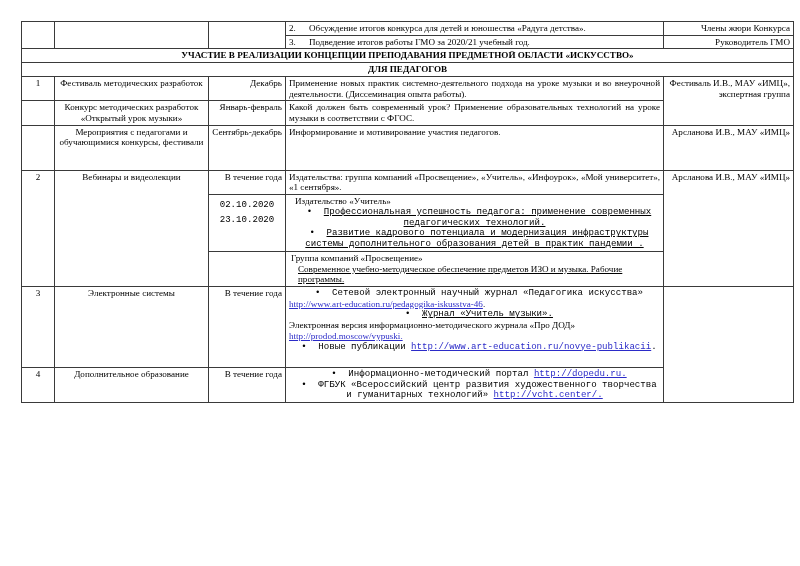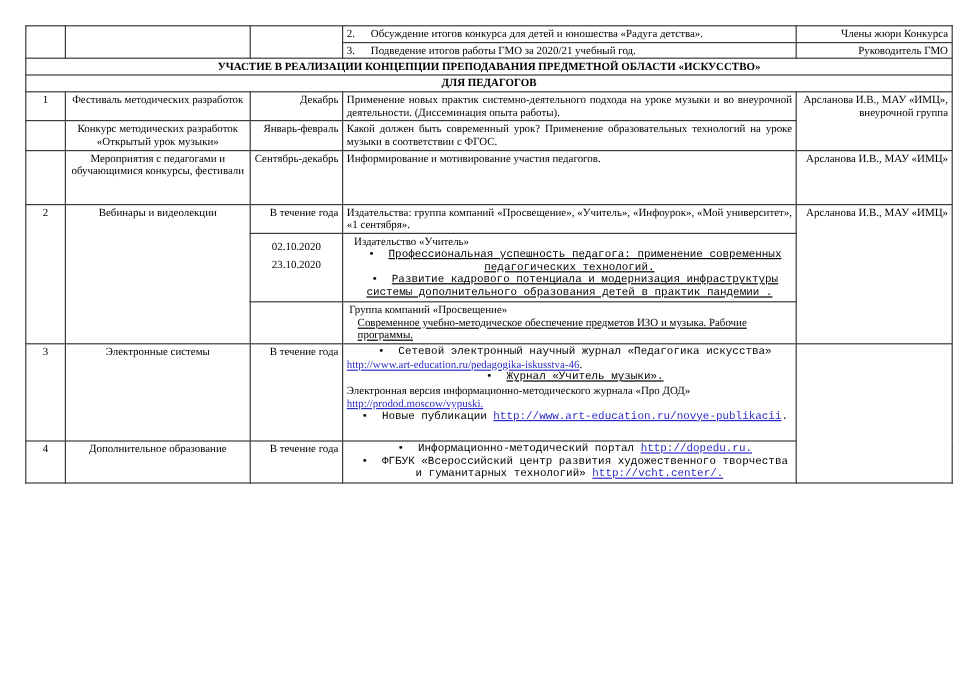--- a/index.html
+++ b/index.html
@@ -78,21 +78,21 @@
     box-sizing: border-box;
   }
   .bul .dot::before { content: "\2022"; }
   .plain { text-align: left; }
   .u { text-decoration: underline; }
   .lnk {
     color: #2b2bc8;
     text-decoration: underline;
   }
   .sp { height: 2px; }
-  .datestack { text-align: center; }
+  .datestack { text-align: center; font-family: Liberation Mono, monospace; }
   .datestack div { padding: 0; }
 </style>
 </head>
 <body>
 
 <div class="page">
 
   <table class="doc">
 
     <tbody>
@@ -119,21 +119,21 @@
 
     <tr>
       <td class="banner-left" colspan="5">ДЛЯ ПЕДАГОГОВ</td>
     </tr>
 
     <tr>
       <td class="c-num">1</td>
       <td class="c-name">Фестиваль методических разработок</td>
       <td class="c-date">Декабрь</td>
       <td class="c-desc">Применение новых практик системно-деятельного подхода на уроке музыки и во внеурочной деятельности. (Диссеминация опыта работы).</td>
-      <td class="c-resp" rowspan="2">Арсланова И.В., МАУ «ИМЦ», внеурочной группа</td>
+      <td class="c-resp" rowspan="2">Фестиваль И.В., МАУ «ИМЦ», экспертная группа</td>
     </tr>
 
     <tr>
       <td class="c-num"></td>
       <td class="c-name">Конкурс методических разработок «Открытый урок музыки»</td>
       <td class="c-date">Январь-февраль</td>
       <td class="c-desc">Какой должен быть современный урок? Применение образовательных технологий на уроке музыки в соответствии с ФГОС.</td>
     </tr>
 
     <tr>

